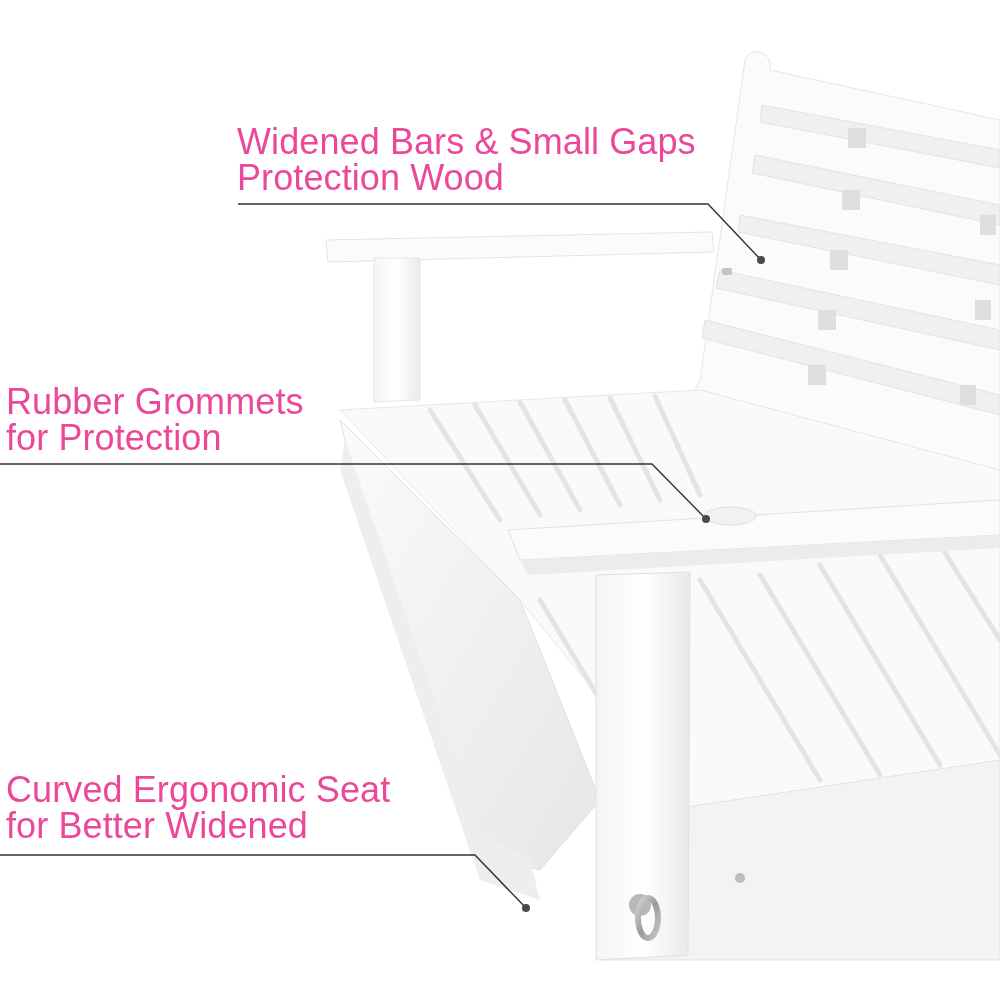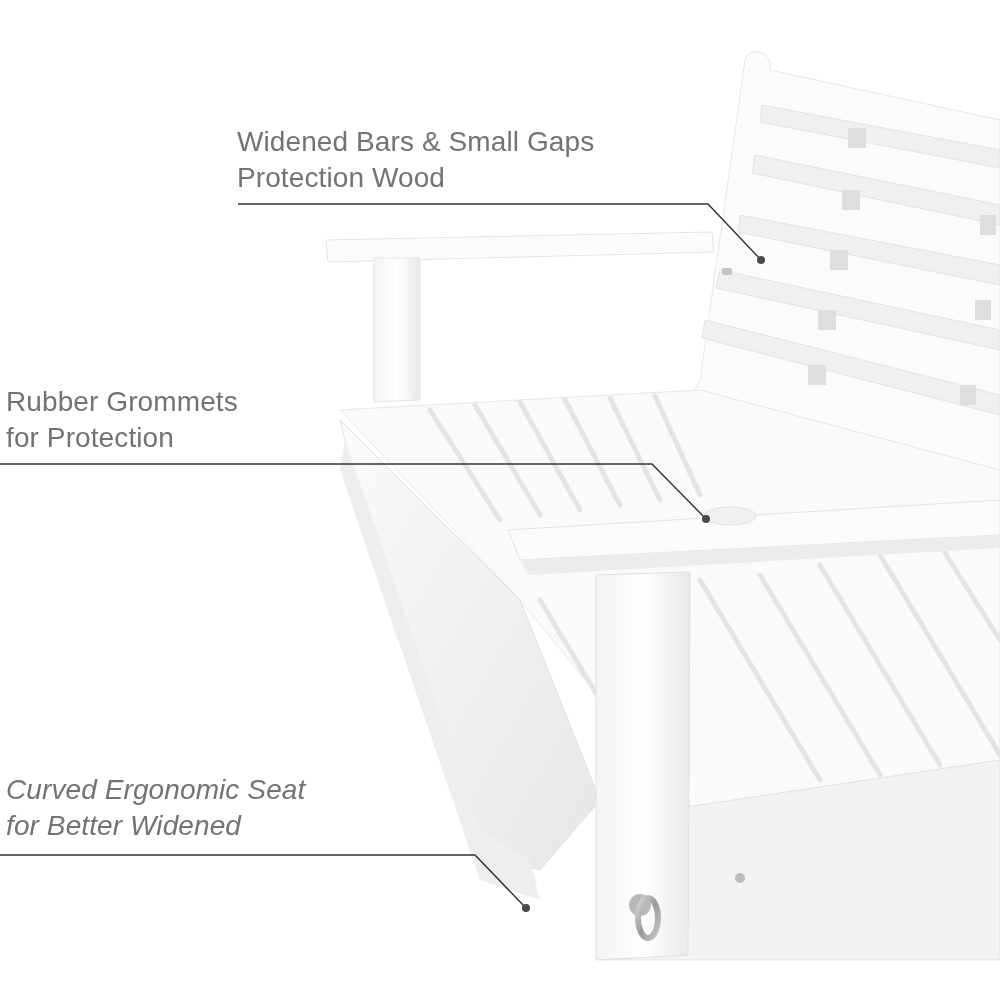--- a/index.html
+++ b/index.html
@@ -1,22 +1,22 @@
 <!DOCTYPE html>
 <html><head>
 <meta charset="utf-8">
 <style>
   html, body { margin: 0; padding: 0; background: #ffffff; }
   body { width: 1000px; height: 1000px; position: relative; overflow: hidden; font-family: "Liberation Sans", "DejaVu Sans", sans-serif; }
   #scene { position: absolute; left: 0; top: 0; width: 1000px; height: 1000px; }
-  .label { position: absolute; color: #737373; font-size: 28px; line-height: 36px; letter-spacing: 0.1px; white-space: nowrap; }
+  .label { position: absolute; color: #ec4899; font-size: 36px; line-height: 36px; letter-spacing: 0.1px; white-space: nowrap; }
   .label div { display: block; }
   #lbl-0 { left: 237px; top: 124px; }
   #lbl-1 { left: 6px; top: 384px; }
-  #lbl-2 { left: 6px; top: 772px; font-style: italic; }
+  #lbl-2 { left: 6px; top: 772px; }
 </style>
 </head>
 <body>
 
 <svg id="scene" viewBox="0 0 1000 1000" xmlns="http://www.w3.org/2000/svg">
   <defs>
     <linearGradient id="gShade" x1="0" y1="0" x2="1" y2="1">
       <stop offset="0" stop-color="#fbfbfb"></stop>
       <stop offset="1" stop-color="#e6e6e6"></stop>
     </linearGradient>

